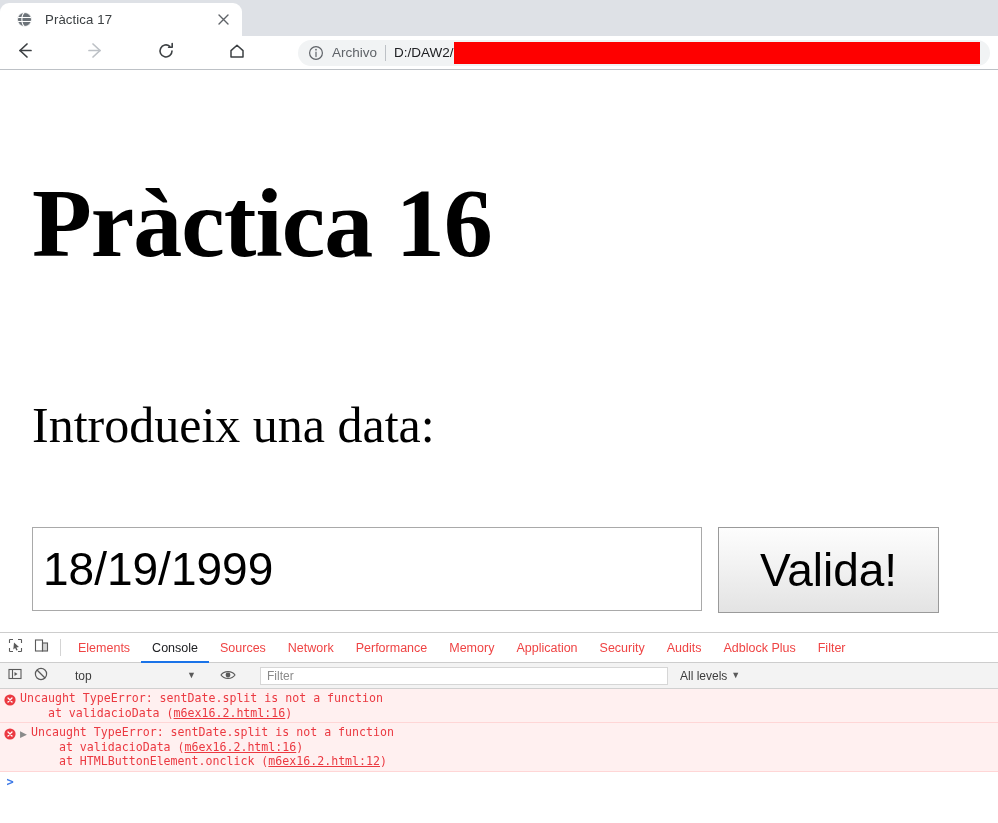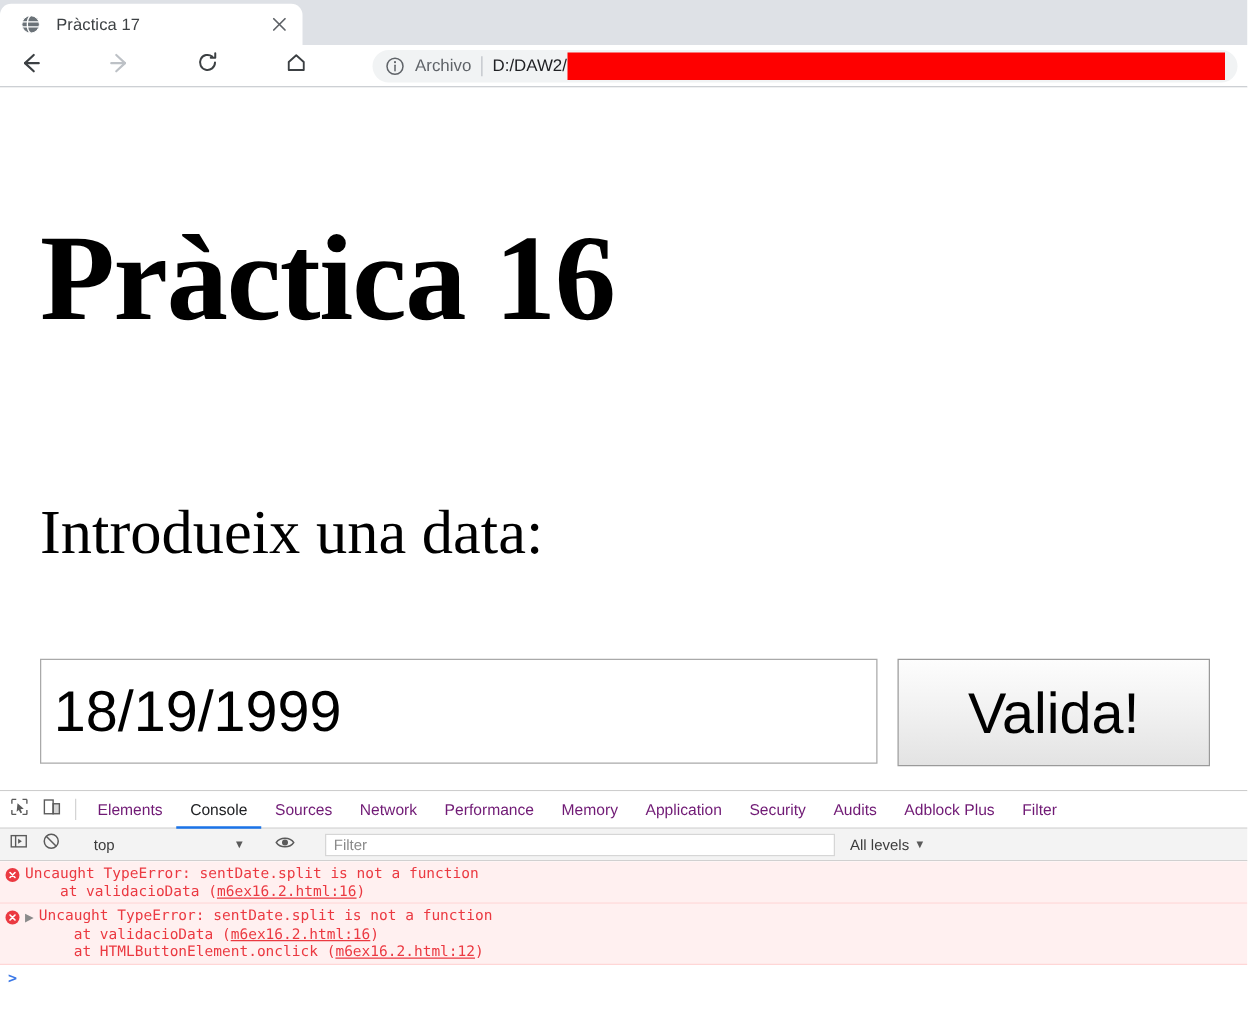--- a/index.html
+++ b/index.html
@@ -200,21 +200,21 @@
     background: #ffffff;
     font-family: "Liberation Sans", sans-serif;
     font-size: 46px;
     color: #000000;
     padding: 0 10px;
     line-height: 82px;
     outline: none;
   }
   .validate-btn {
     margin-left: 16px;
-    width: 250px;
+    width: 221px;
     height: 86px;
     box-sizing: border-box;
     border: 1px solid #9a9a9a;
     background: linear-gradient(to bottom, #fdfdfd 0%, #f2f2f2 45%, #e3e3e3 100%);
     font-family: "Liberation Sans", sans-serif;
     font-size: 46px;
     color: #000000;
     cursor: default;
     padding: 0;
     line-height: 84px;
@@ -252,21 +252,21 @@
     width: 1px;
     background: #d4d4d4;
     margin: 6px 6px;
     flex: 0 0 1px;
   }
   .dt-tab {
     padding: 0 11px;
     display: flex;
     align-items: center;
     font-size: 12.5px;
-    color: #701a75;
+    color: #ef4444;
     position: relative;
     white-space: nowrap;
   }
   .dt-tab.active {
     color: #202124;
   }
   .dt-tab.active::after {
     content: "";
     position: absolute;
     left: 0;

